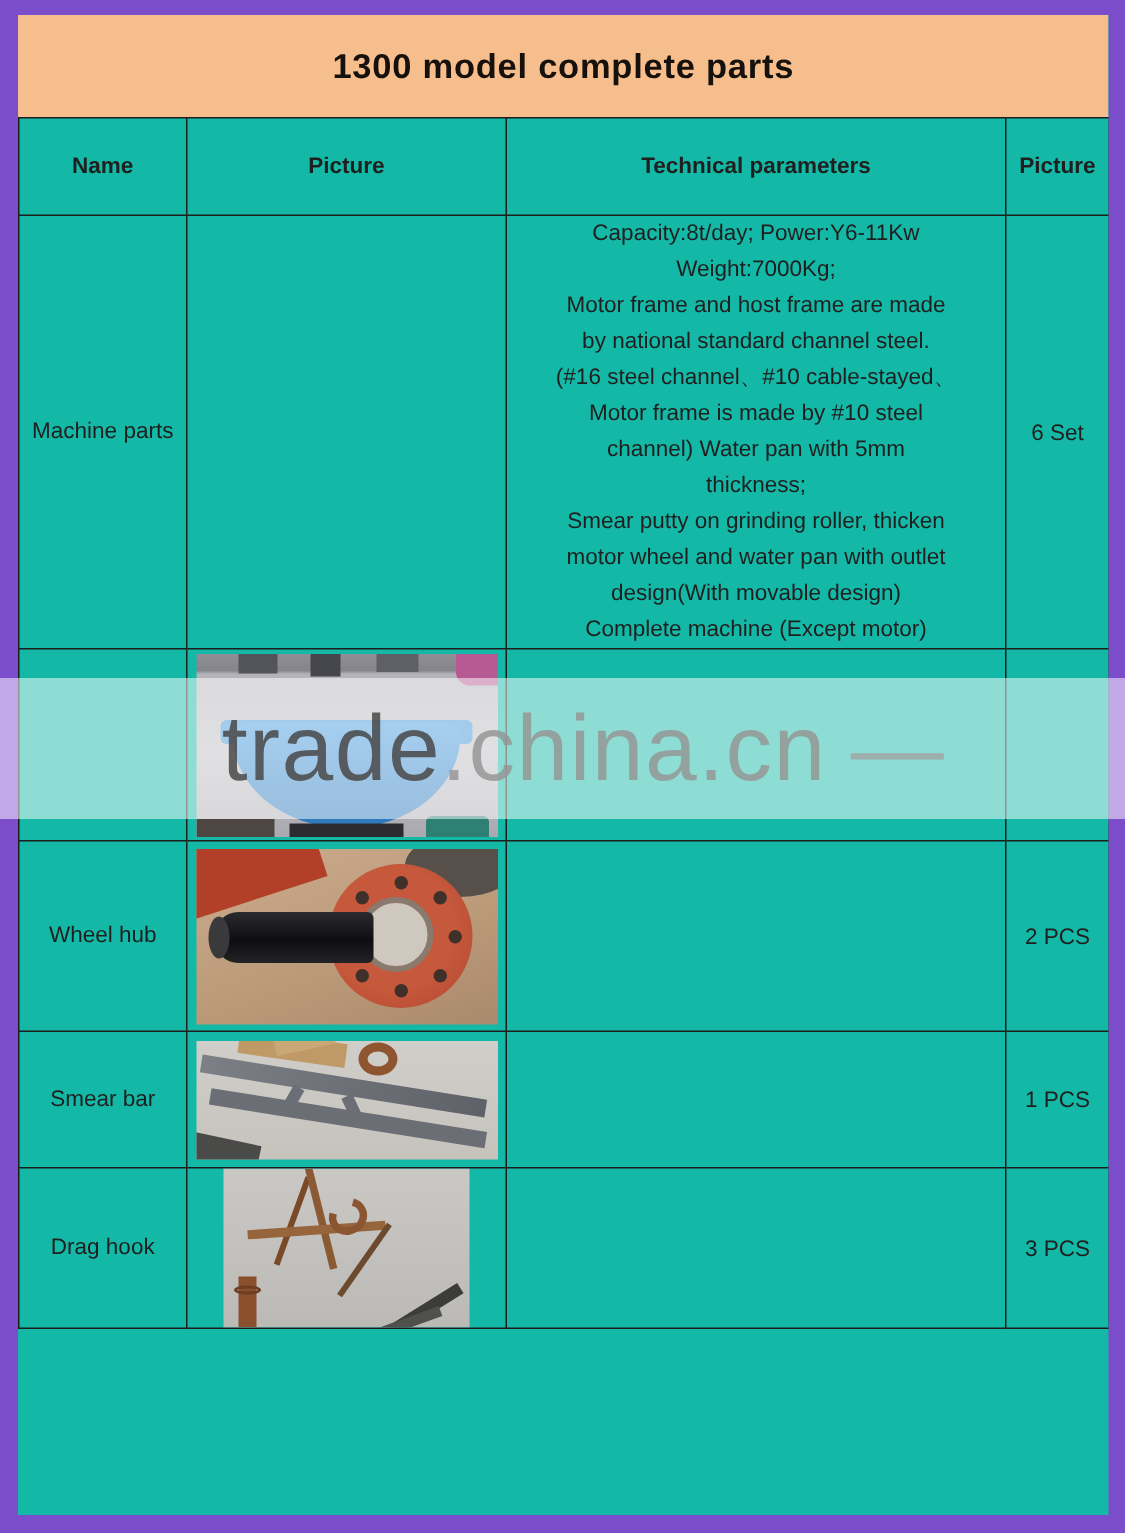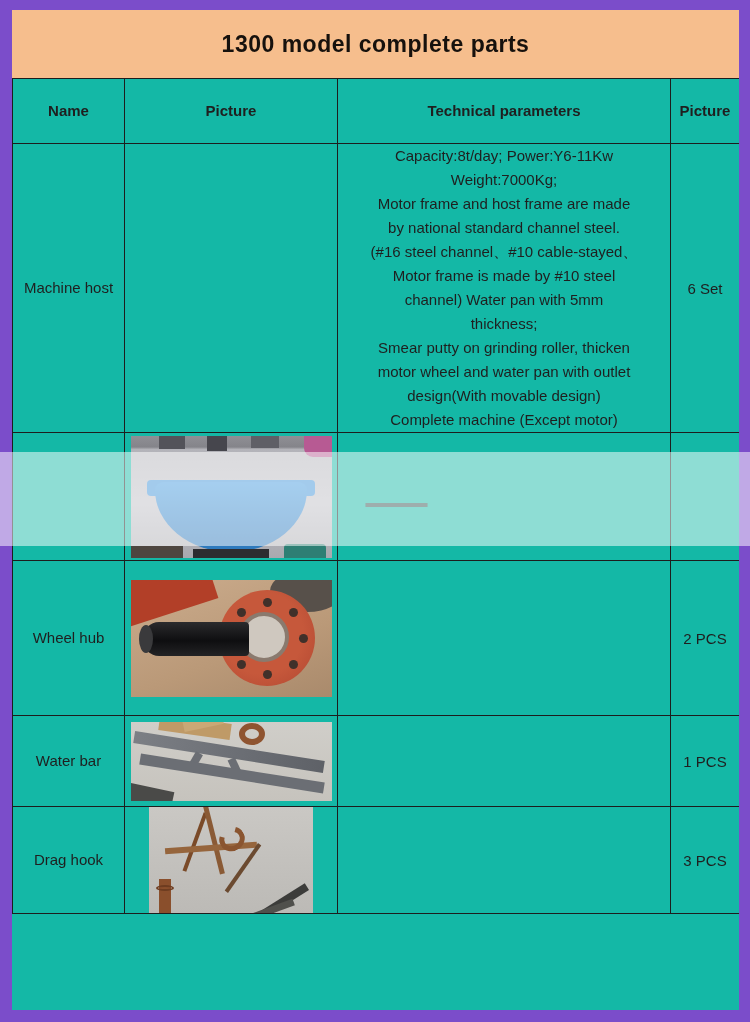--- a/index.html
+++ b/index.html
@@ -137,21 +137,21 @@
     </colgroup>
     <tbody>
         <tr style="height:65px">
       <th>Name</th>
       <th>Picture</th>
       <th>Technical parameters</th>
       <th class="qty-h">Picture</th>
     </tr>
 
     <tr style="height:289px">
-      <td class="name-cell">Machine host</td>
+      <td class="name-cell">Machine parts</td>
       <td></td>
       <td class="tech-cell">Capacity:8t/day; Power:Y6-11Kw
 Weight:7000Kg;
 Motor frame and host frame are made
 by national standard channel steel.
 (#16 steel channel、#10 cable-stayed、
 Motor frame is made by #10 steel
 channel) Water pan with 5mm
 thickness;
 Smear putty on grinding roller, thicken
@@ -173,40 +173,40 @@
           <div class="m-dome"></div>
           <div class="m-legs"></div>
           <div class="m-teal"></div>
           <div class="m-dirt"></div>
         </div>
       </td>
       <td></td>
       <td></td>
     </tr>
 
-    <tr style="height:155px">
+    <tr style="height:127px">
       <td class="name-cell">Wheel hub</td>
       <td>
         <div class="photo ph-hub">
           <div class="h-redpanel"></div>
           <div class="h-blob"></div>
           <div class="h-disc"></div>
           <div class="h-holes"></div>
           <div class="h-ring"></div>
           <div class="h-shaft"></div>
           <div class="h-cap"></div>
         </div>
       </td>
       <td></td>
       <td class="qty-cell">2 PCS</td>
     </tr>
 
 
     <tr style="height:91px">
-      <td class="name-cell">Water bar</td>
+      <td class="name-cell">Smear bar</td>
       <td>
         <div class="photo ph-pull">
           <div class="p-wood1"></div>
           <div class="p-wood2"></div>
           <div class="p-ring"></div>
           <div class="p-bar1"></div>
           <div class="p-brace1"></div>
           <div class="p-brace2"></div>
           <div class="p-bar2"></div>
           <div class="p-shadow"></div>
@@ -232,14 +232,16 @@
         </div>
       </td>
       <td></td>
       <td class="qty-cell">3 PCS</td>
     </tr>
   </tbody>
     </table>
 </div>
 
 <div class="watermark">
+  <span class="wm-dark">trade</span>
+    <span class="wm-light">.china.cn</span>
   <span class="wm-dash">—</span>
 </div>
 
 </body></html>

